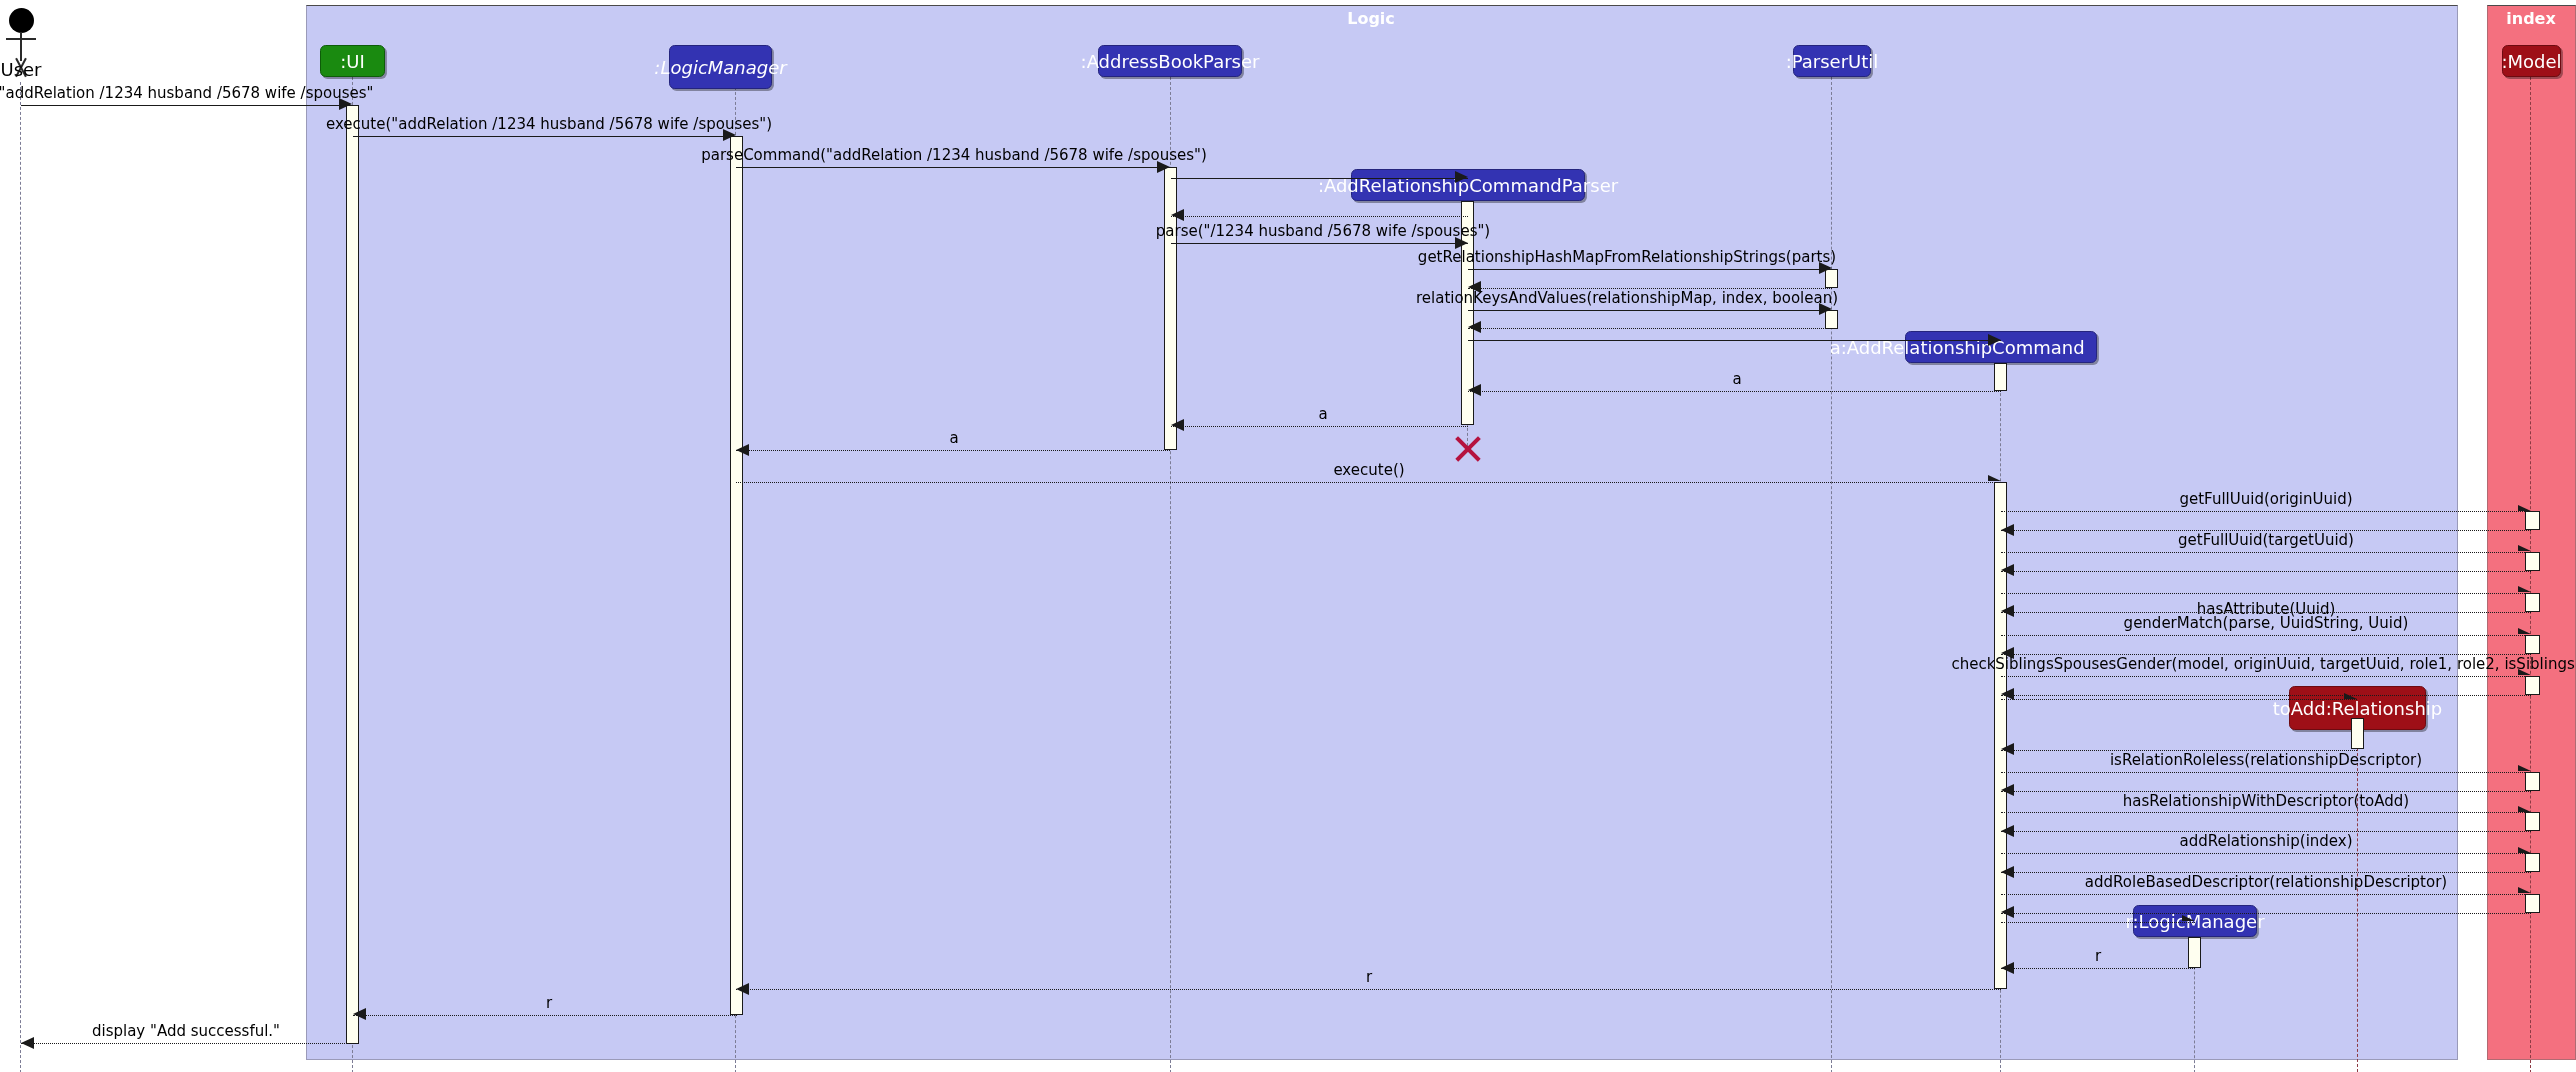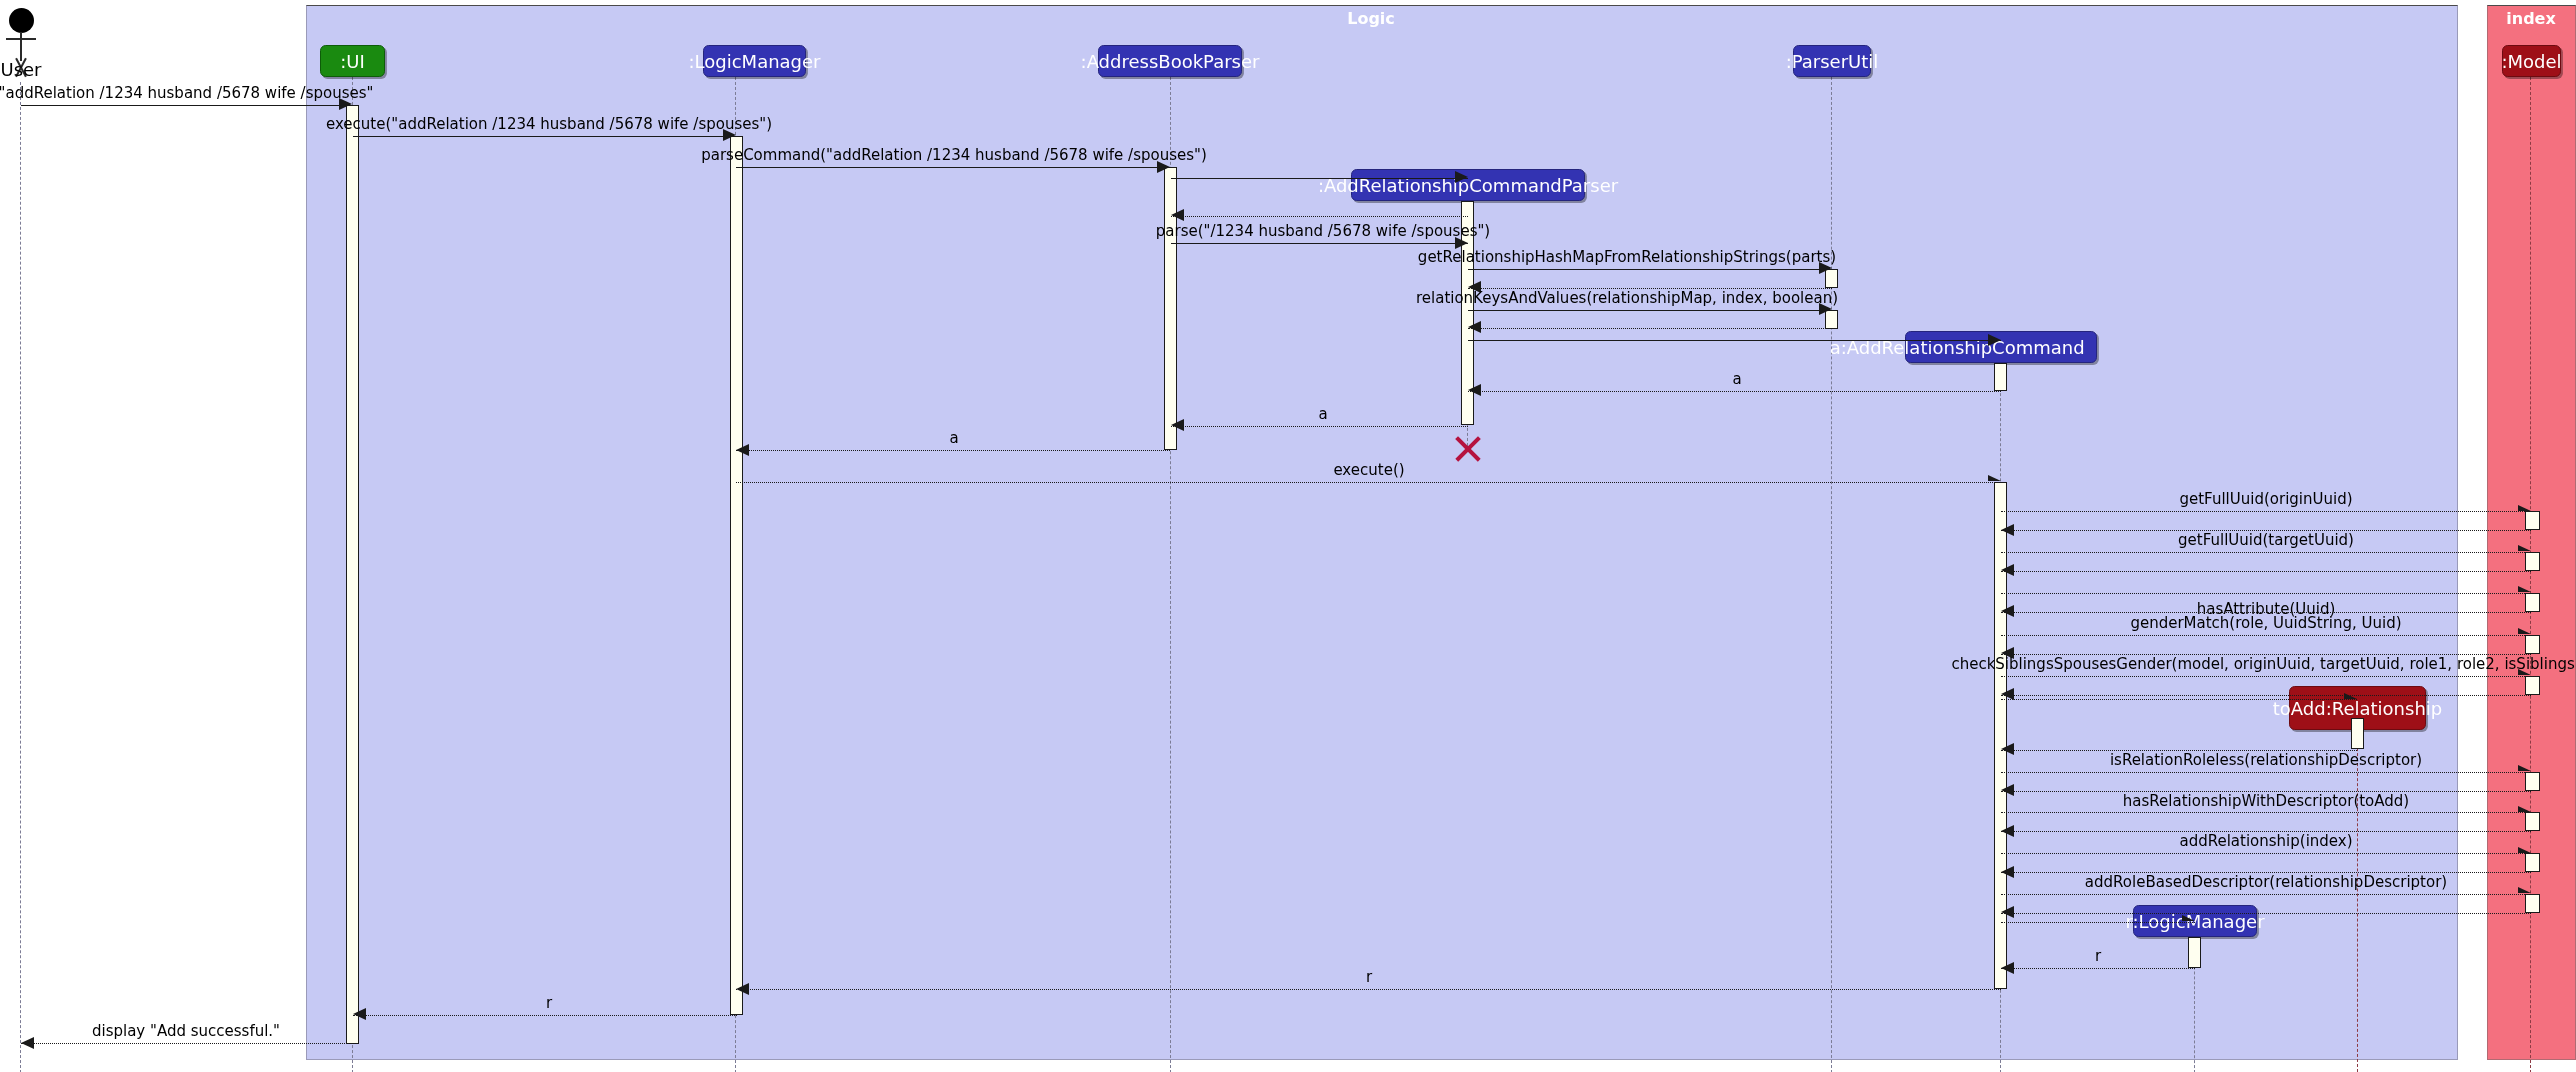--- a/index.html
+++ b/index.html
@@ -62,21 +62,21 @@
     <div class="lifeline" style="left: 1170px; top: 77px; height: 996px;"></div>
     <div class="lifeline" style="left: 1467px; top: 201px; height: 245px;"></div>
     <div class="lifeline" style="left: 1831px; top: 77px; height: 996px;"></div>
     <div class="lifeline" style="left: 2000px; top: 363px; height: 710px;"></div>
     <div class="lifeline red" style="left: 2357px; top: 718px; height: 354px;"></div>
     <div class="lifeline" style="left: 2194px; top: 937px; height: 136px;"></div>
     <div class="lifeline red" style="left: 2530px; top: 77px; height: 996px;"></div>
     <div class="pbox green" style="left: 320px; top: 45px; width: 65px; height: 32px;">
       <span>:UI</span>
     </div>
-    <div class="pbox blue" style="left: 703px; top: 45px; width: 103px; height: 32px;">
+    <div class="pbox blue" style="left: 669px; top: 45px; width: 103px; height: 44px; font-style: italic;">
       <span>:LogicManager</span>
     </div>
     <div class="pbox blue" style="left: 1098px; top: 45px; width: 144px; height: 32px;">
       <span>:AddressBookParser</span>
     </div>
     <div class="pbox blue" style="left: 1351px; top: 169px; width: 234px; height: 32px;">
       <span>:AddRelationshipCommandParser</span>
     </div>
     <div class="pbox blue" style="left: 1793px; top: 45px; width: 78px; height: 32px;">
       <span>:ParserUtil</span>
@@ -162,21 +162,21 @@
     <div class="mlabel" style="left: 2266px; top: 531px;">getFullUuid(targetUuid)</div>
     <div class="msg dotted" style="left: 2001px; top: 571px; width: 530px;"></div>
     <div class="arrow left" style="left: 2001px; top: 564px;"></div>
     <div class="msg dotted" style="left: 2001px; top: 593px; width: 530px;"></div>
     <div class="arrow rt" style="left: 2518px; top: 586px;"></div>
     <div class="mlabel" style="left: 2266px; top: 572px; margin-top: 28px;">hasAttribute(Uuid)</div>
     <div class="msg dotted" style="left: 2001px; top: 612px; width: 530px;"></div>
     <div class="arrow left" style="left: 2001px; top: 605px;"></div>
     <div class="msg dotted" style="left: 2001px; top: 635px; width: 530px;"></div>
     <div class="arrow rt" style="left: 2518px; top: 628px;"></div>
-    <div class="mlabel" style="left: 2266px; top: 614px;">genderMatch(role, UuidString, Uuid)</div>
+    <div class="mlabel" style="left: 2266px; top: 614px;">genderMatch(parse, UuidString, Uuid)</div>
     <div class="msg dotted" style="left: 2001px; top: 654px; width: 530px;"></div>
     <div class="arrow left" style="left: 2001px; top: 647px;"></div>
     <div class="msg dotted" style="left: 2001px; top: 676px; width: 530px;"></div>
     <div class="arrow rt" style="left: 2518px; top: 669px;"></div>
     <div class="mlabel" style="left: 2266px; top: 655px;">checkSiblingsSpousesGender(model, originUuid, targetUuid, role1, role2, isSiblings)</div>
     <div class="msg dotted" style="left: 2001px; top: 695px; width: 530px;"></div>
     <div class="arrow left" style="left: 2001px; top: 688px;"></div>
     <div class="msg dotted" style="left: 2001px; top: 699px; width: 356px;"></div>
     <div class="arrow rt" style="left: 2344px; top: 693px;"></div>
     <div class="msg dotted" style="left: 2001px; top: 750px; width: 356px;"></div>

